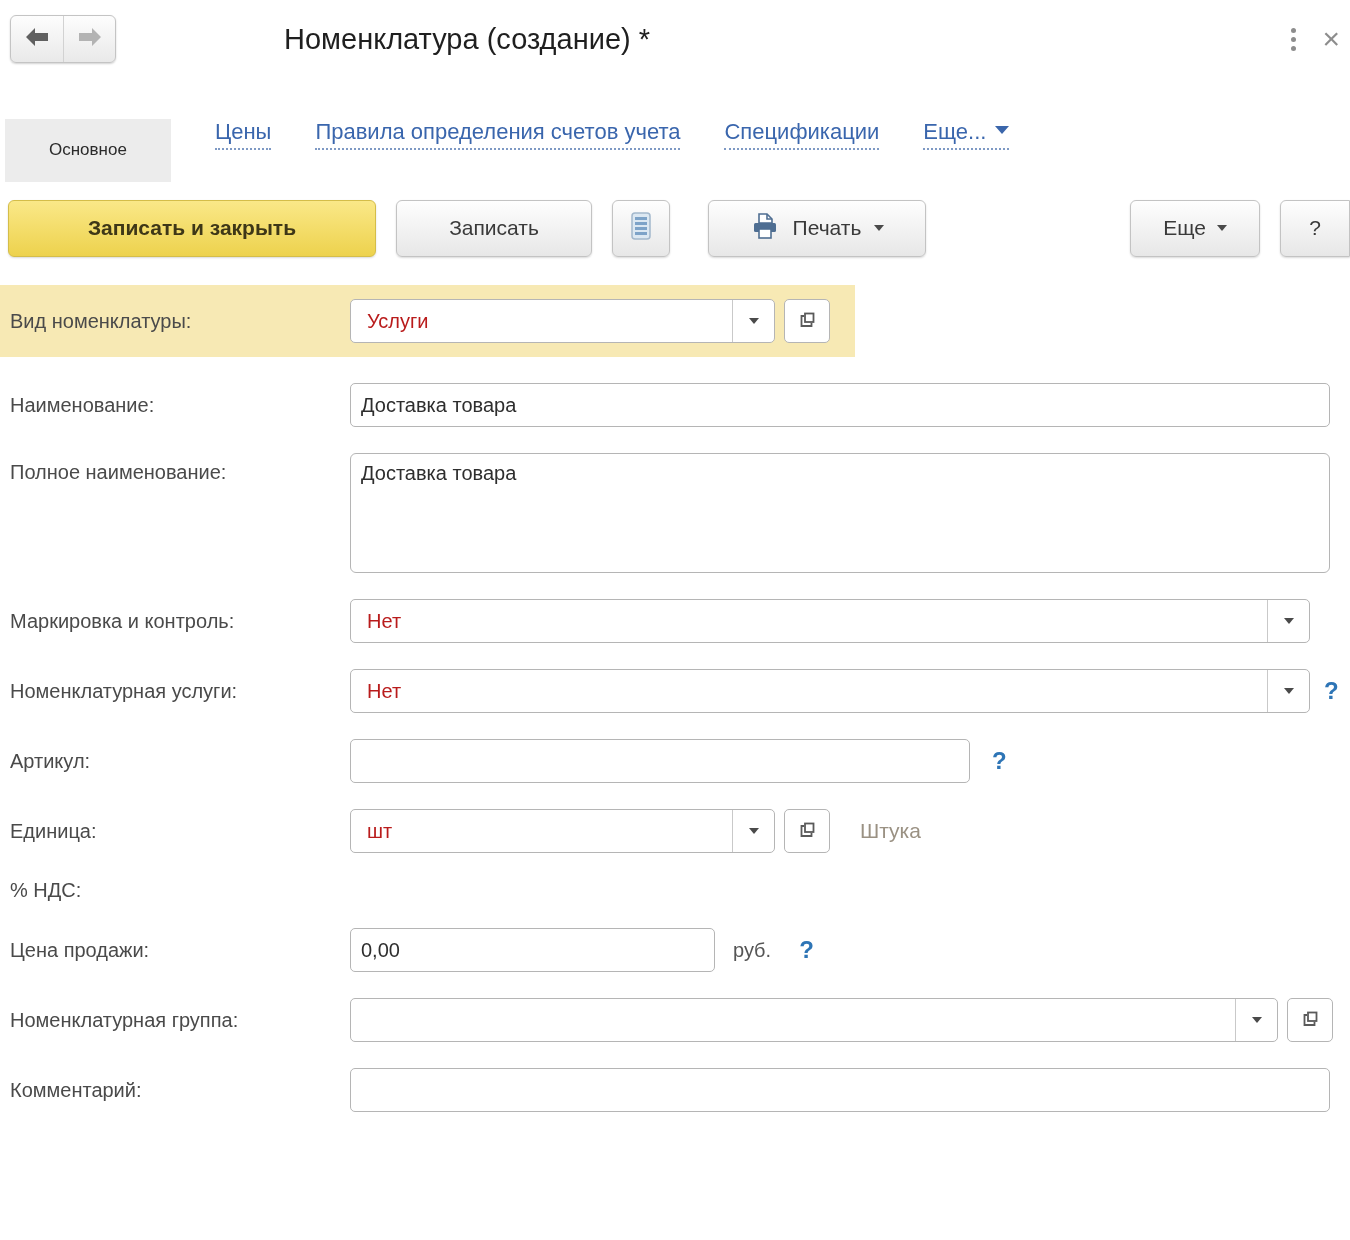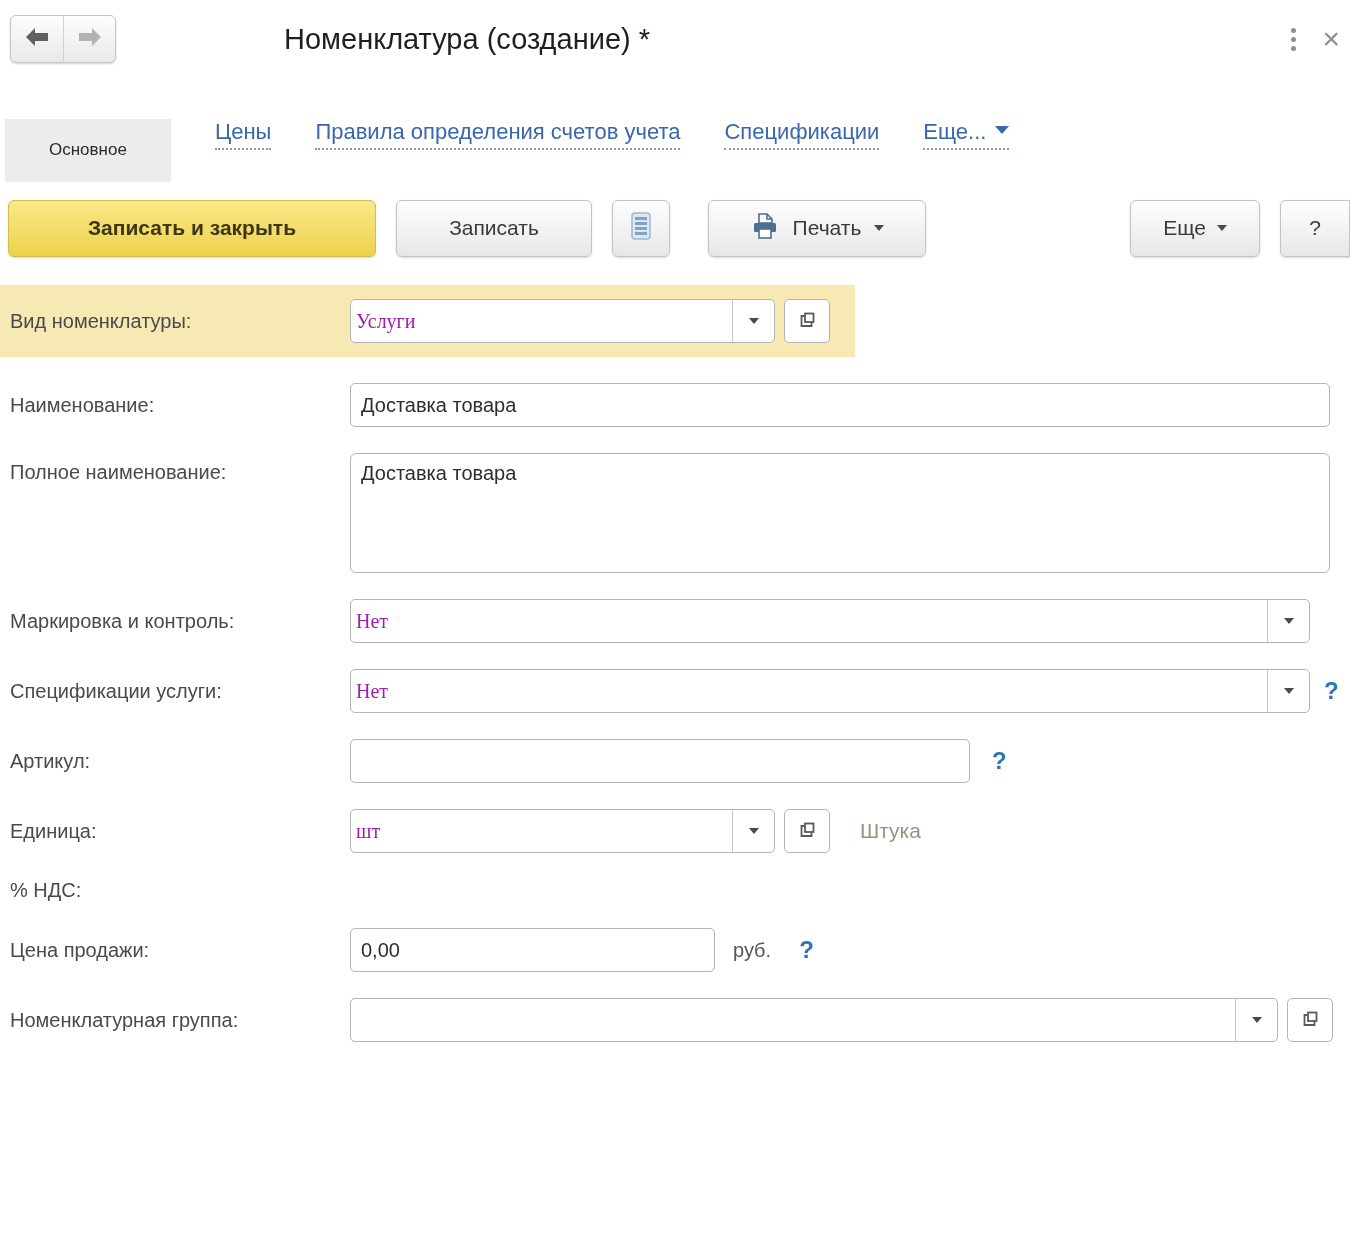--- a/index.html
+++ b/index.html
@@ -56,22 +56,22 @@
 
   
   .highlight-band { margin-top:27px; width:855px; height:72px; background:#f7e9b4; display:flex; align-items:center; }
   .row { display:flex; align-items:center; margin-top:26px; }
   .row.top { align-items:flex-start; }
   .flabel { width:350px; padding-left:10px; font-size:20px; color:#4a4a4a; flex-shrink:0; }
   .row.top .flabel { padding-top:8px; }
 
   .combo { display:flex; height:44px; border:1px solid #b5b5b5; border-radius:5px; background:#fff; }
   .combo input {
-    border:none; outline:none; flex:1; min-width:0; font-size:20px; padding:0 5px;
-    font-family:Liberation Serif, serif; color:#a21caf; background:transparent;
+    border:none; outline:none; flex:1; min-width:0; font-size:20px; padding:0 16px;
+    font-family:Liberation Sans, sans-serif; color:#b91c1c; background:transparent;
   }
   .arrow-cell { width:42px; border-left:1px solid #c9c9c9; display:flex; align-items:center; justify-content:center; cursor:pointer; }
   .open-btn {
     width:46px; height:44px; border:1px solid #b5b5b5; border-radius:5px; background:#fff;
     margin-left:9px; display:flex; align-items:center; justify-content:center; cursor:pointer; flex-shrink:0;
   }
   .text-input {
     height:44px; border:1px solid #b5b5b5; border-radius:5px; font-size:20px;
     padding:0 10px; font-family:inherit; color:#2e2e2e; outline:none;
   }
@@ -195,21 +195,21 @@
     <div class="flabel">Маркировка и контроль:</div>
     <div class="combo w960">
       <input value="Нет" style="">
       <div class="arrow-cell">
           <span class="caret-down"></span>
         </div>
     </div>
   </div>
 
   <div class="row">
-    <div class="flabel">Спецификации услуги:</div>
+    <div class="flabel">Номенклатурная услуги:</div>
     <div class="combo w960">
       <input value="Нет" style="">
       <div class="arrow-cell">
           <span class="caret-down"></span>
         </div>
     </div>
     <span class="help-q help-edge">?</span>
   </div>
 
   <div class="row">
@@ -260,14 +260,18 @@
     <button class="open-btn">
       <span>
         <svg width="20" height="20" viewBox="0 0 20 20">
           <path d="M7 6 H4.5 v10 h10 v-3" fill="none" stroke="#5a5a5a" stroke-width="1.8"></path>
           <rect x="8" y="3.5" width="8.5" height="8.5" fill="#fff" stroke="#5a5a5a" stroke-width="1.8"></rect>
         </svg>
       </span>
     </button>
   </div>
 
+  <div class="row">
+    <div class="flabel">Комментарий:</div>
+    <input class="text-input w980" value="" style="">
+  </div>
 
 </div>
 
 </body></html>

